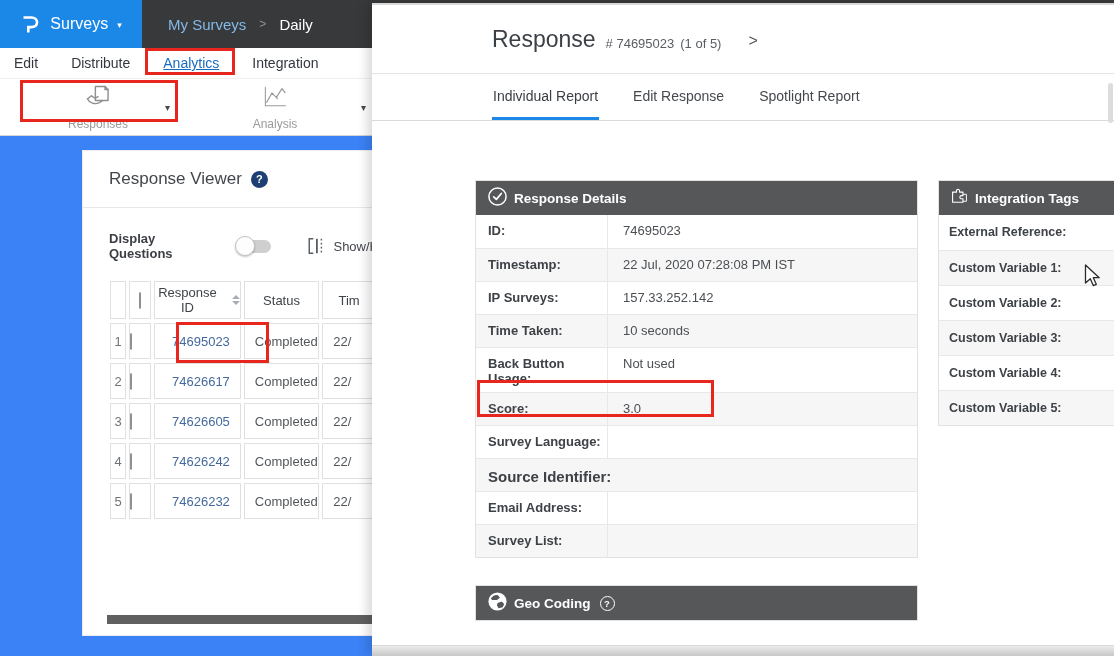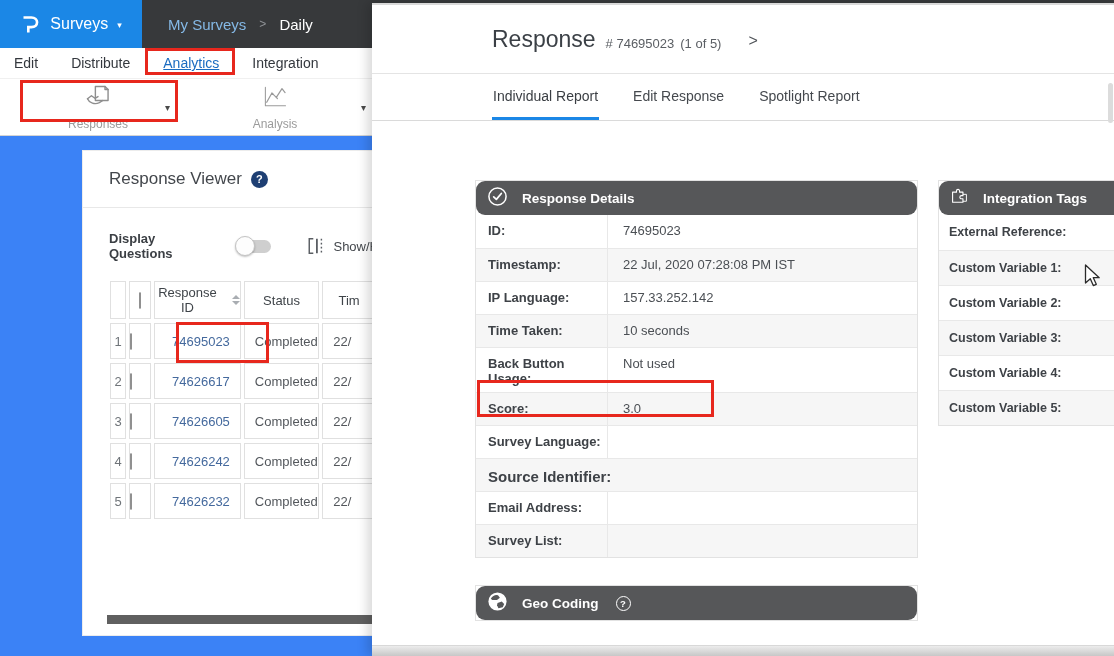--- a/index.html
+++ b/index.html
@@ -74,22 +74,22 @@
   .ov-next { margin-left:27px; font-size:16px; color:#4f5358; margin-top:4px; cursor:pointer; }
   .ov-tabs { height:47px; border-bottom:1px solid #dadada; display:flex; padding-left:120px; gap:33px; }
   .ov-tab { font-size:14px; color:#45494e; display:flex; align-items:center; padding:0 1px; border-bottom:3px solid transparent; cursor:pointer; }
   .ov-tab.active { border-bottom-color:#1b87e6; color:#3a3e43; }
   .ov-body { position:absolute; left:0; top:118px; right:0; bottom:0; overflow:hidden; }
 
   .panel { position:absolute; border:1px solid #e2e2e2; background:#fff; }
   .p-details { left:103px; top:57px; width:443px; }
   .p-geo { left:103px; top:462px; width:443px; }
   .p-int { left:566px; top:57px; width:210px; }
-  .p-head { height:34px; background:#565759; color:#fff; display:flex; align-items:center; gap:14px; padding-left:11px;
-            font-size:13.5px; font-weight:bold;border-radius:9px; }
+  .p-head { height:34px; background:#565759; color:#fff; display:flex; align-items:center; gap:6px; padding-left:11px;
+            font-size:13.5px; font-weight:bold; }
   .d-row { display:flex; align-items:stretch; border-top:1px solid #e8e8e8; min-height:33px; }
   .d-rows .d-row:first-child { border-top:none; }
   .d-rows .d-row:nth-child(even) { background:#f6f6f6; }
   .d-label { width:132px; border-right:1px solid #e8e8e8; font-size:13px; font-weight:bold; color:#3e4247; padding:8px 0 6px 12px; }
   .d-value { flex:1; font-size:13px; color:#4b4f54; padding:8px 0 6px 15px; }
   .d-row.full .d-label { width:auto; flex:1; border-right:none; font-size:15px; padding-top:9px; }
   .g-help { width:15px; height:15px; border:1.5px solid #fff; border-radius:50%; font-size:9.5px; font-weight:bold;
             display:flex; align-items:center; justify-content:center; margin-left:3px; }
   .i-row { border-top:1px solid #e8e8e8; min-height:35px; font-size:12.5px; font-weight:bold; color:#3e4247; padding:10px 0 0 10px; }
   .i-rows .i-row:first-child { border-top:none; }
@@ -268,21 +268,21 @@
         <div class="d-rows">
           <div class="d-row">
             <div class="d-label">ID:</div>
             <div class="d-value">74695023</div>
           </div>
           <div class="d-row">
             <div class="d-label">Timestamp:</div>
             <div class="d-value">22 Jul, 2020 07:28:08 PM IST</div>
           </div>
           <div class="d-row">
-            <div class="d-label">IP Language:</div>
+            <div class="d-label">IP Surveys:</div>
             <div class="d-value">157.33.252.142</div>
           </div>
           <div class="d-row">
             <div class="d-label">Time Taken:</div>
             <div class="d-value">10 seconds</div>
           </div>
           <div class="d-row">
             <div class="d-label">Back Button Usage:</div>
             <div class="d-value">Not used</div>
           </div>

